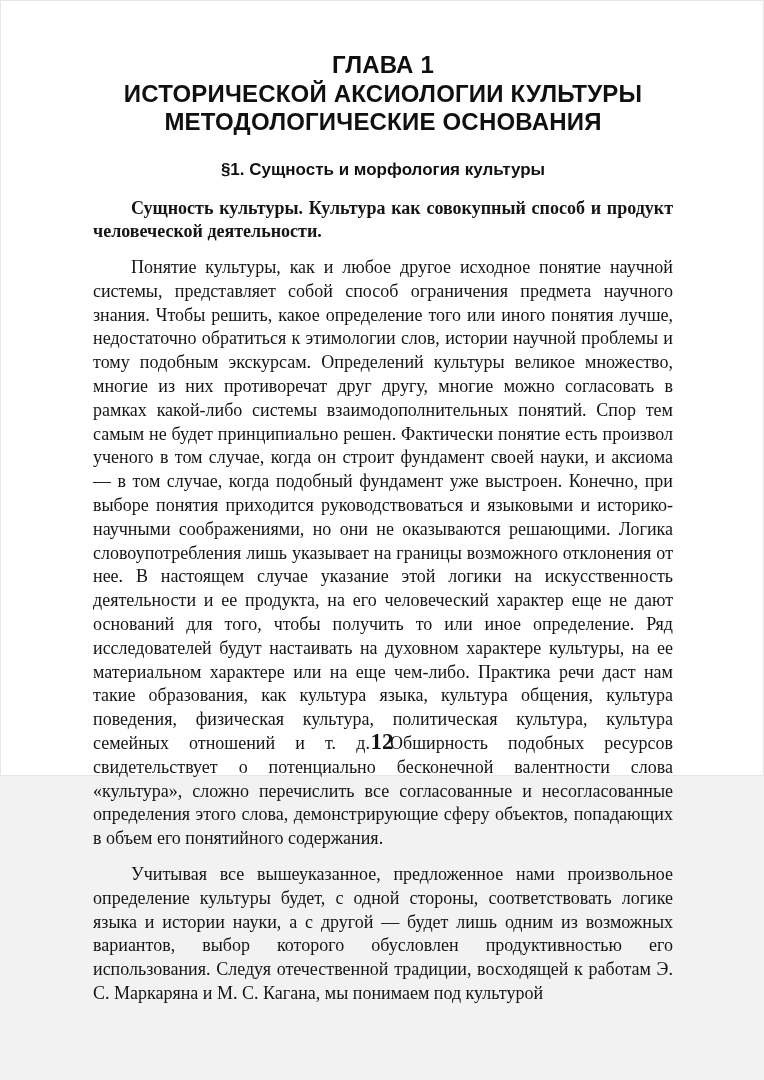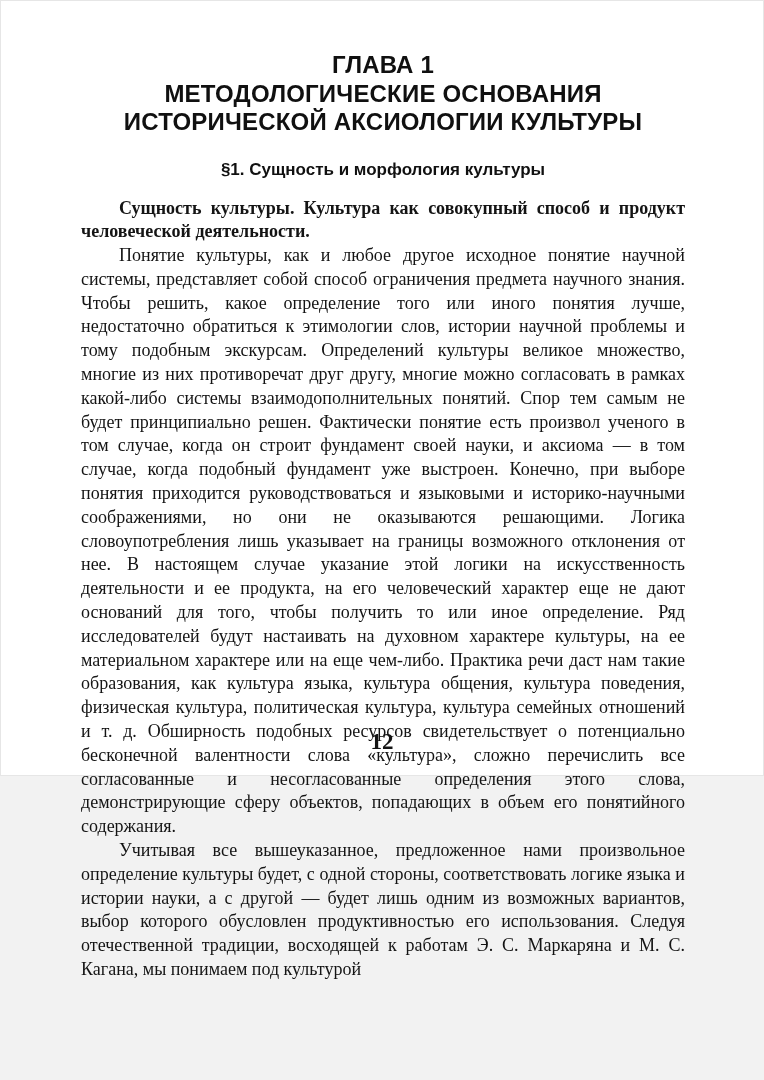--- a/index.html
+++ b/index.html
@@ -39,21 +39,21 @@
     text-align: center;
     margin: 21px 0 15px 0;
     color: #101010;
   }
   .body-text {
     font-family: "Liberation Serif", serif;
     font-size: 18px;
     line-height: 23.8px;
   }
   .body-para {
-    margin: 0;
+    margin: 12px;
     text-align: justify;
     text-indent: 38px;
   }
   .bold-para {
     font-weight: 700;
   }
   .lead-bold {
     font-weight: 400;
   }
   .page-number {
@@ -68,22 +68,22 @@
     font-weight: bold;
   }
 </style>
 </head>
 <body>
 
 <div class="doc-page">
 
   <header class="chapter-heading">
     <div>ГЛАВА 1</div>
+    <div>ИСТОРИЧЕСКОЙ АКСИОЛОГИИ КУЛЬТУРЫ</div>
     <div>МЕТОДОЛОГИЧЕСКИЕ ОСНОВАНИЯ</div>
-    <div>ИСТОРИЧЕСКОЙ АКСИОЛОГИИ КУЛЬТУРЫ</div>
   </header>
 
   <h2 class="section-title">§1. Сущность и морфология культуры</h2>
 
   <div class="body-text">
     <p class="body-para bold-para">Сущность культуры. Культура как совокупный способ и продукт человеческой деятельности.</p>
 
     <p class="body-para"><span class="lead-bold">Понятие культуры</span><span>, как и любое другое исходное понятие научной системы, представляет собой способ ограничения предмета научного знания. Чтобы решить, какое определение того или иного понятия лучше, недостаточно обратиться к этимологии слов, истории научной проблемы и тому подобным экскурсам. Определений культуры великое множество, многие из них противоречат друг другу, многие можно согласовать в рамках какой-либо системы взаимодополнительных понятий. Спор тем самым не будет принципиально решен. Фактически понятие есть произвол ученого в том случае, когда он строит фундамент своей науки, и аксиома — в том случае, когда подобный фундамент уже выстроен. Конечно, при выборе понятия приходится руководствоваться и языковыми и историко-научными соображениями, но они не оказываются решающими. Логика словоупотребления лишь указывает на границы возможного отклонения от нее. В настоящем случае указание этой логики на искусственность деятельности и ее продукта, на его человеческий характер еще не дают оснований для того, чтобы получить то или иное определение. Ряд исследователей будут настаивать на духовном характере культуры, на ее материальном характере или на еще чем-либо. Практика речи даст нам такие образования, как культура языка, культура общения, культура поведения, физическая культура, политическая культура, культура семейных отношений и т. д. Обширность подобных ресурсов свидетельствует о потенциально бесконечной валентности слова «культура», сложно перечислить все согласованные и несогласованные определения этого слова, демонстрирующие сферу объектов, попадающих в объем его понятийного содержания.</span></p>
 
     <p class="body-para">Учитывая все вышеуказанное, предложенное нами произвольное определение культуры будет, с одной стороны, соответствовать логике языка и истории науки, а с другой — будет лишь одним из возможных вариантов, выбор которого обусловлен продуктивностью его использования. Следуя отечественной традиции, восходящей к работам Э. С. Маркаряна и М. С. Кагана, мы понимаем под культурой</p>

